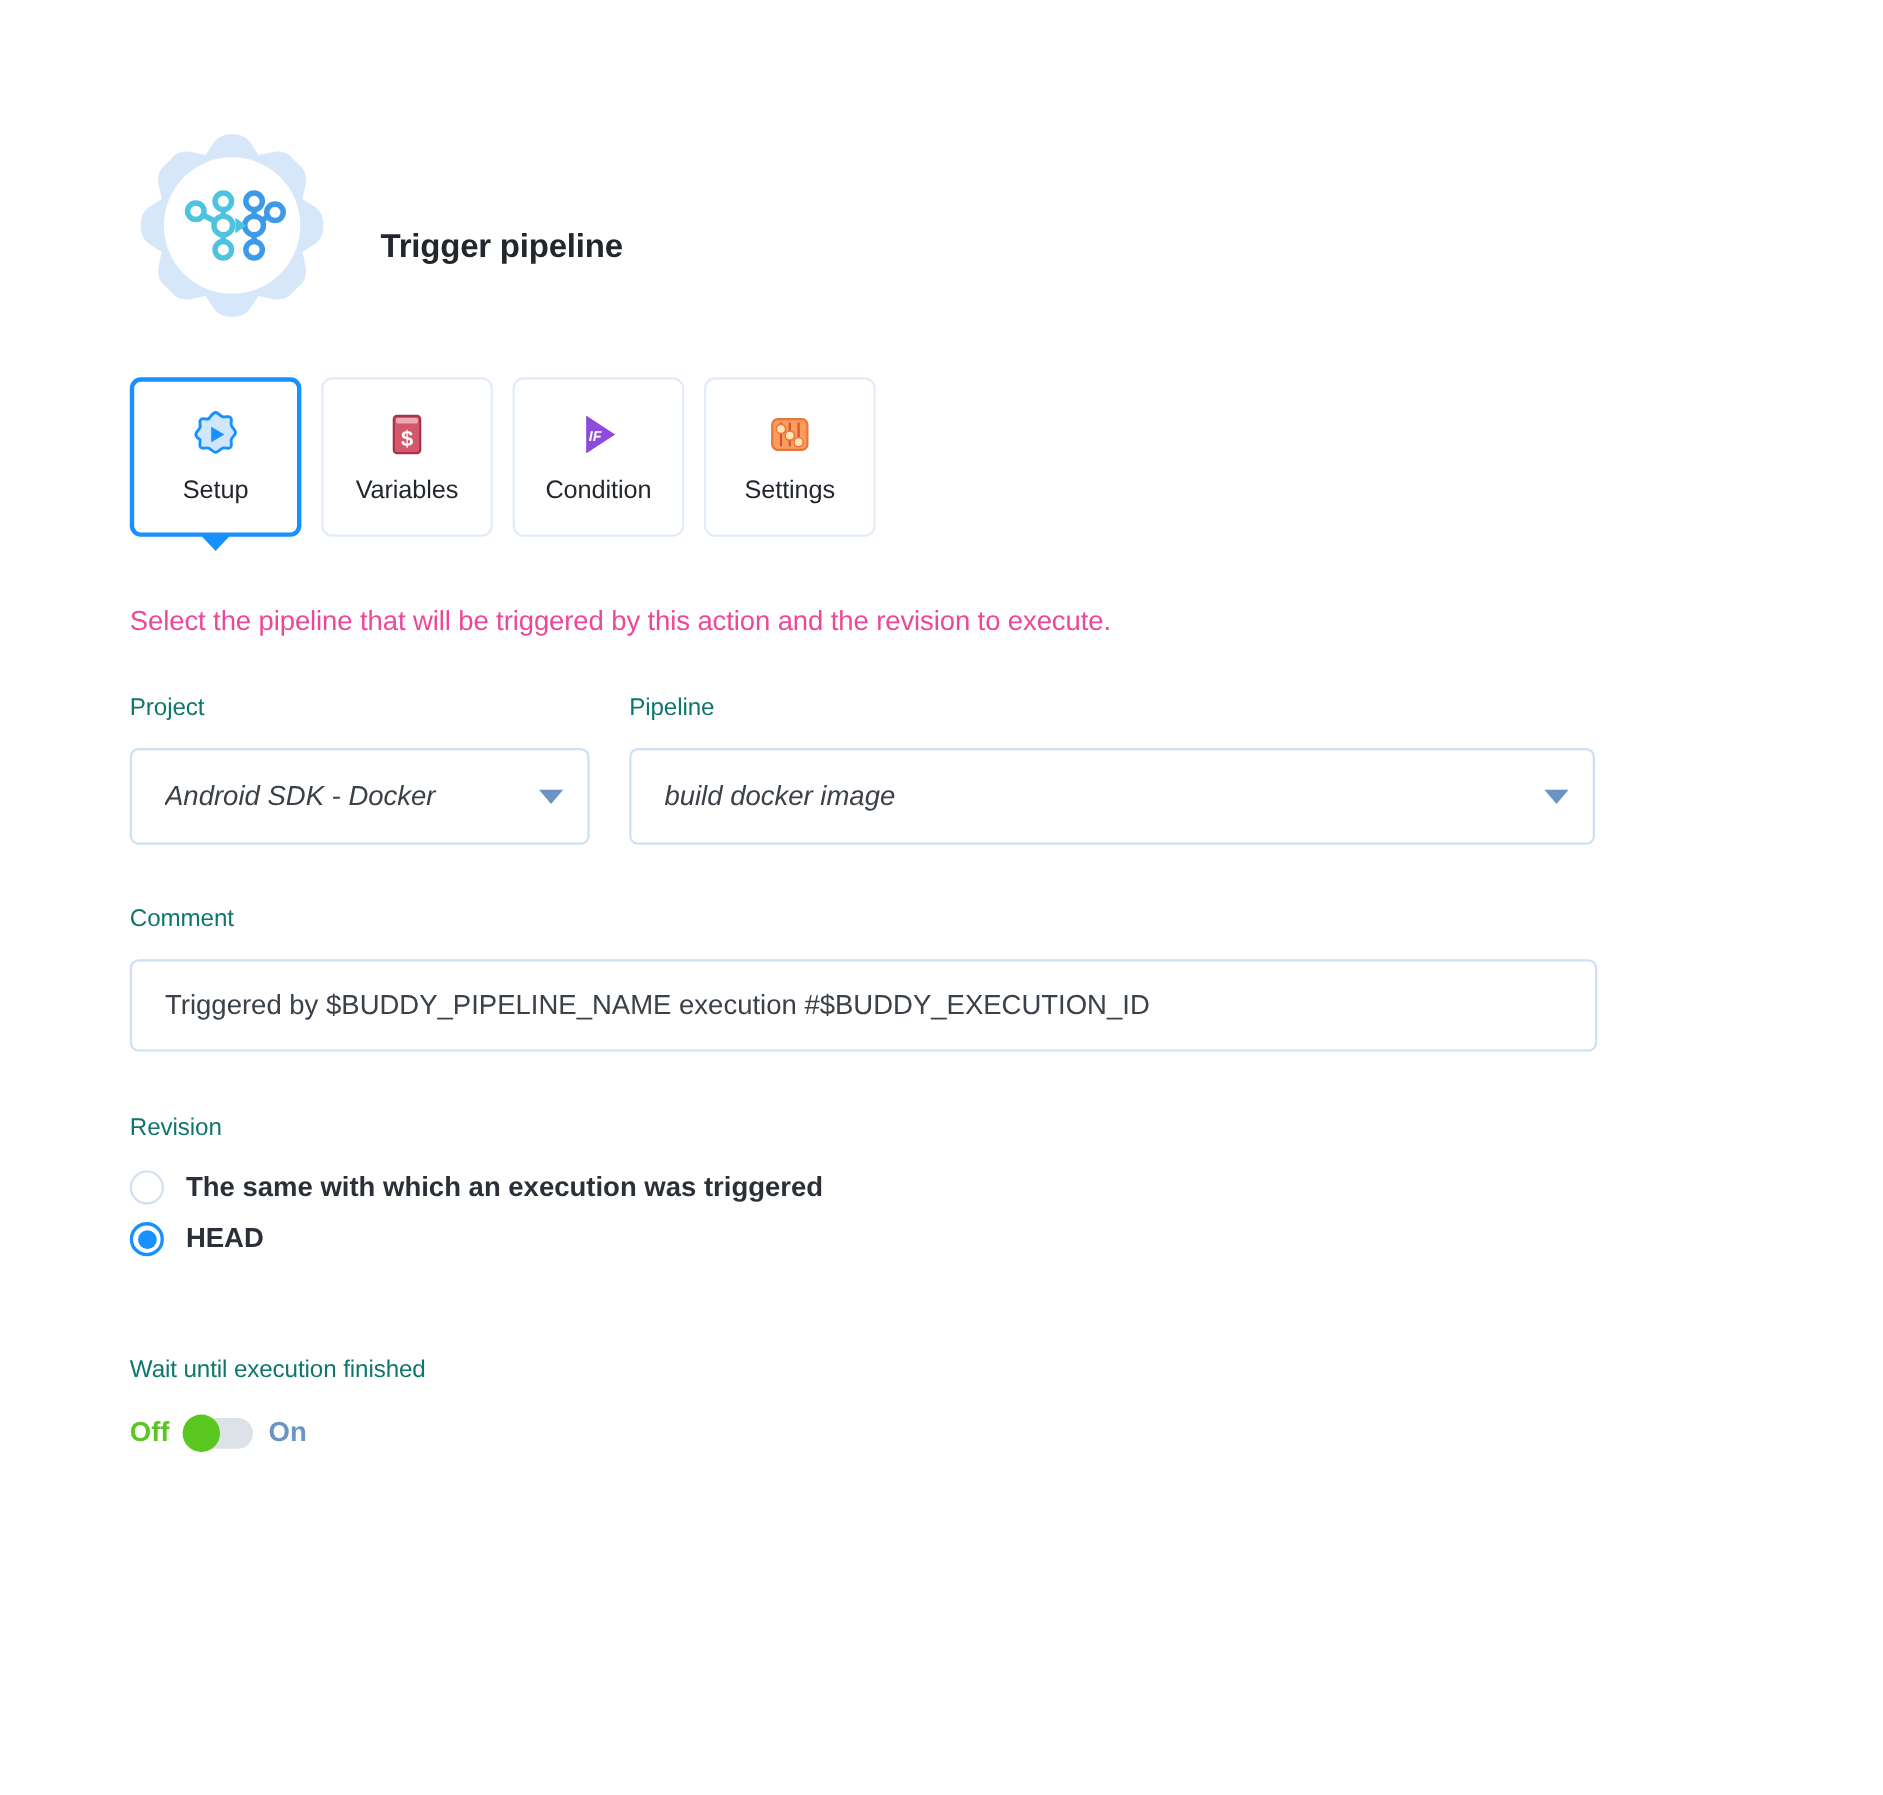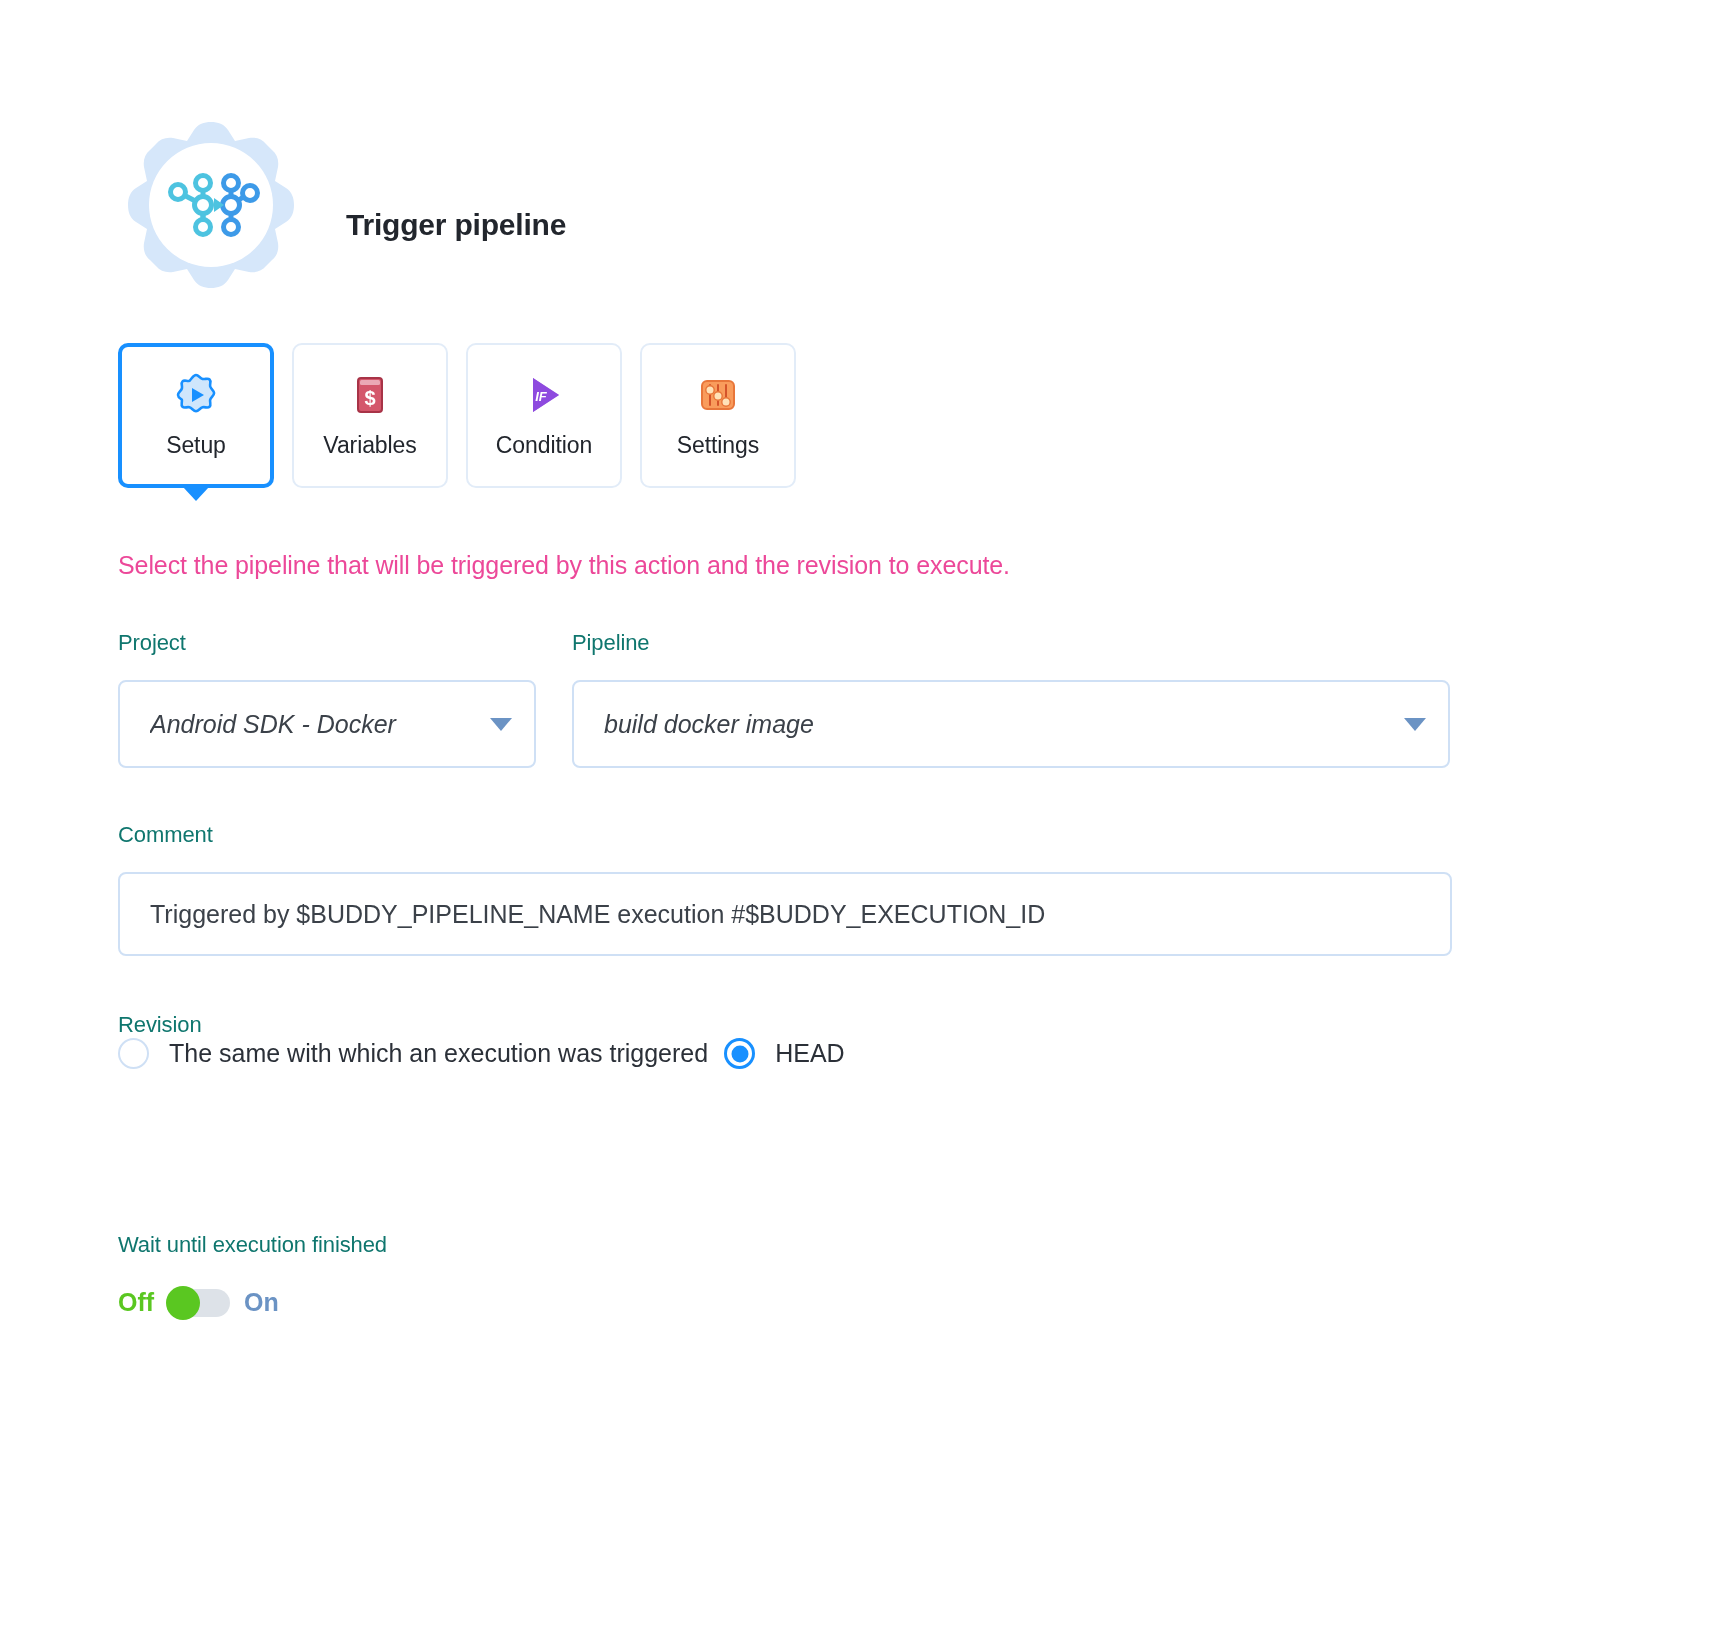--- a/index.html
+++ b/index.html
@@ -145,21 +145,21 @@
     width: 1334px;
     display: flex;
     align-items: center;
     padding: 0 30px;
     font-size: 25px;
     color: #3b4149;
     cursor: text;
   }
 
   .row-revision { position: absolute; left: 118px; top: 1012px; }
-  .radio-list { display: flex; flex-direction: row; gap: 16px; }
+  .radio-list { margin-top: 26px; display: flex; flex-direction: column; gap: 16px; font-weight: bold; }
   .radio-row { display: flex; align-items: center; gap: 20px; cursor: pointer; }
   .radio {
     width: 31px; height: 31px;
     border-radius: 50%;
     border: 2px solid #cfe0f5;
     background: #fff;
     flex: 0 0 auto;
     position: relative;
   }
   .radio.checked {

